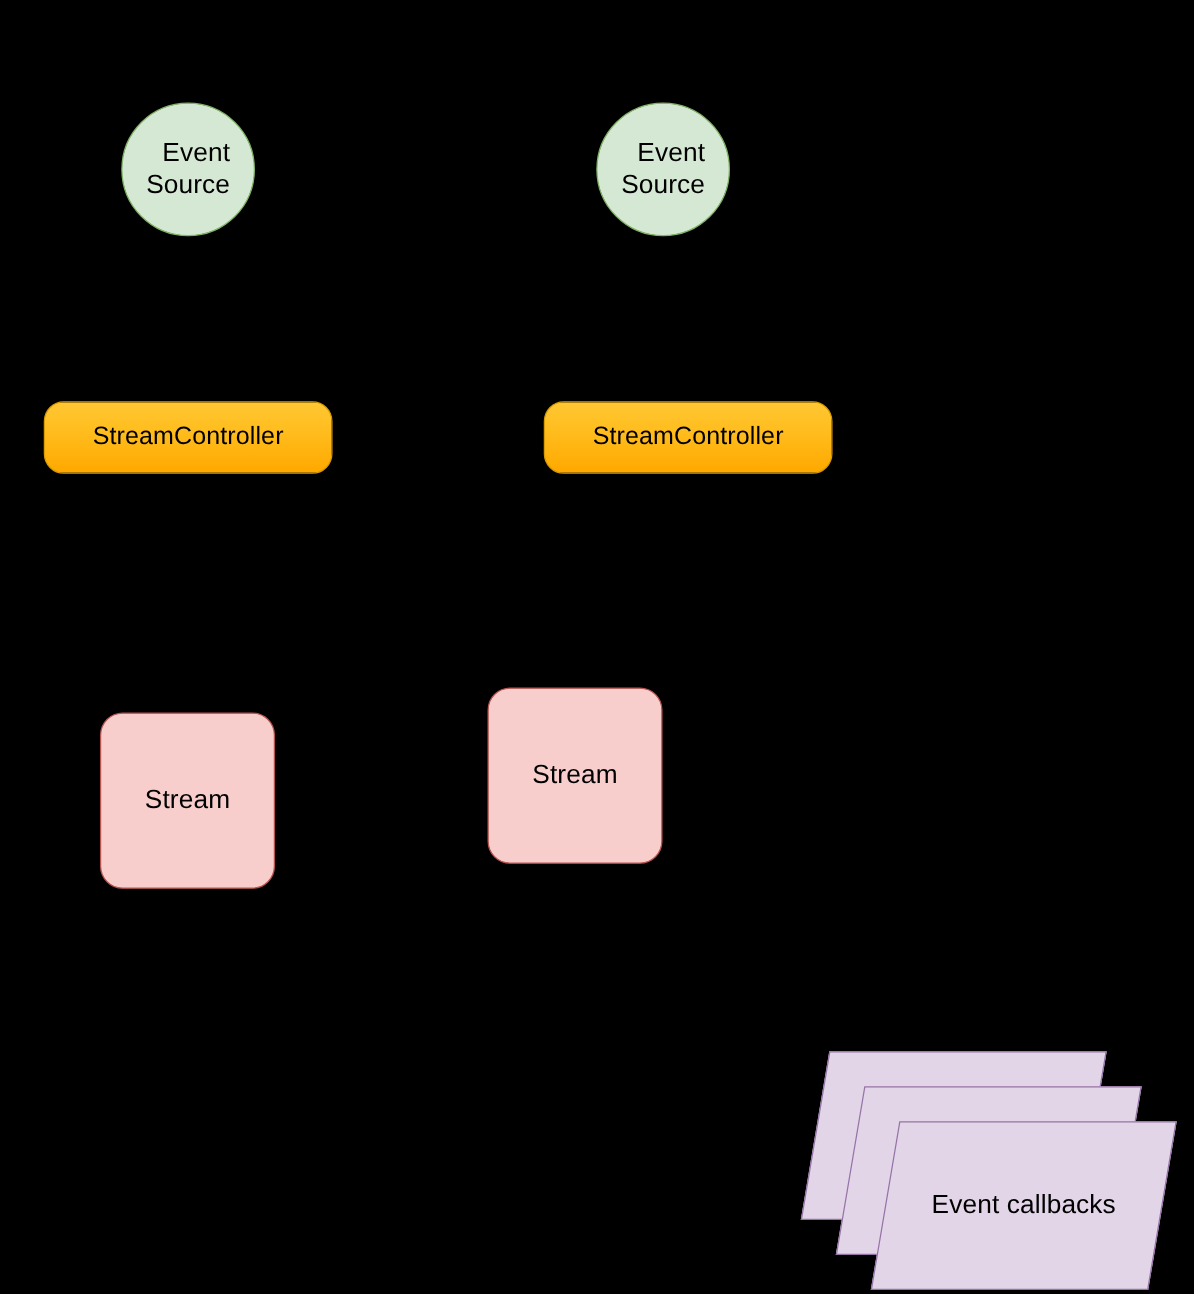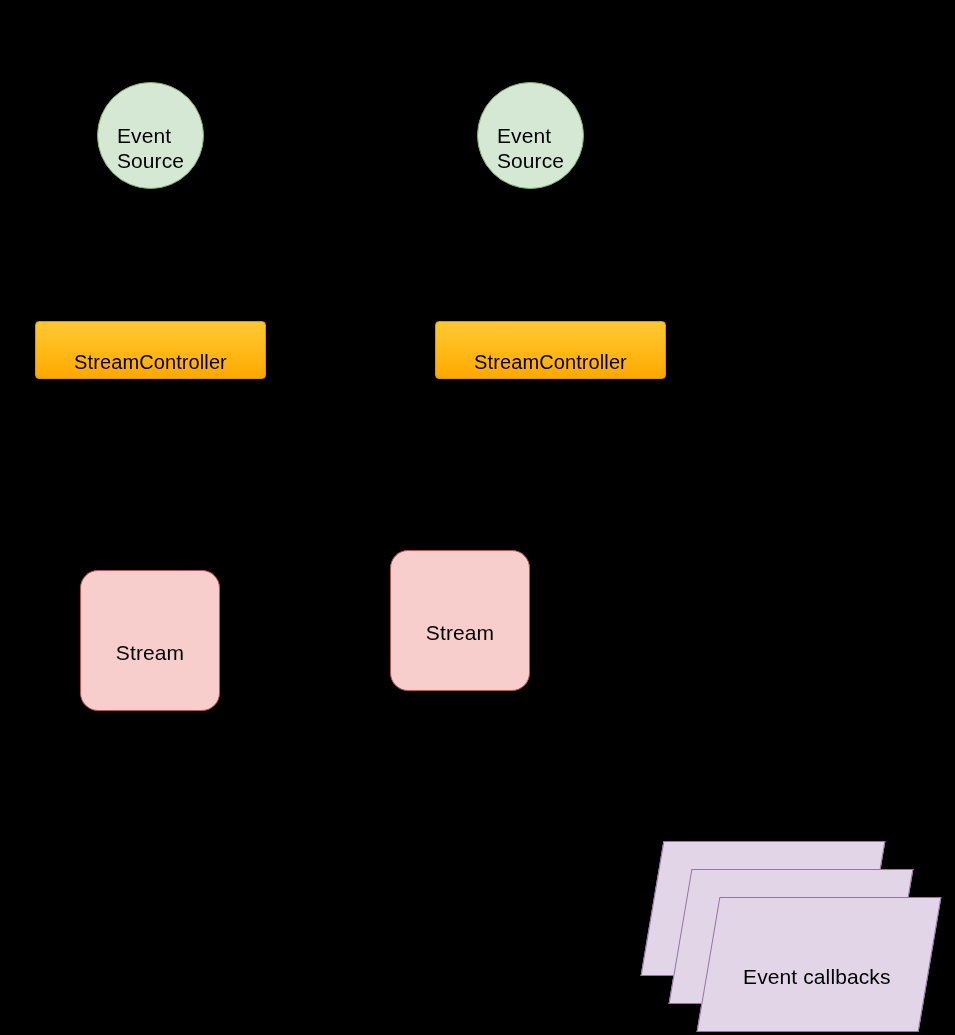--- a/index.html
+++ b/index.html
@@ -13,27 +13,27 @@
     height: 1035px;
     background: #000000;
     overflow: hidden;
     font-family: "Liberation Sans", sans-serif;
   }
 
   
   .label {
     position: absolute;
     left: 0;
-    top: 13px;
+    top: 0;
     width: 100%;
     height: 100%;
     display: flex;
     align-items: center;
     justify-content: center;
-    text-align: left;
+    text-align: right;
     color: #000000;
     font-size: 21px;
     line-height: 1.18;
     letter-spacing: 0.1px;
     white-space: pre-line;
     pointer-events: none;
   }
 
   
   .node-circle {
@@ -41,21 +41,21 @@
     border-radius: 50%;
     background: #d5e8d4;
     border: 1px solid #82b366;
     box-sizing: border-box;
   }
 
   
   .node-controller {
     position: absolute;
     box-sizing: border-box;
-    border-radius: 4px;
+    border-radius: 16px;
     border: 1px solid #d79b00;
     background: linear-gradient(to bottom, #ffc733 0%, #ffbe1f 38%, #ffa800 100%);
   }
 
   
   .node-stream {
     position: absolute;
     box-sizing: border-box;
     border-radius: 18px;
     background: #f8cecc;

